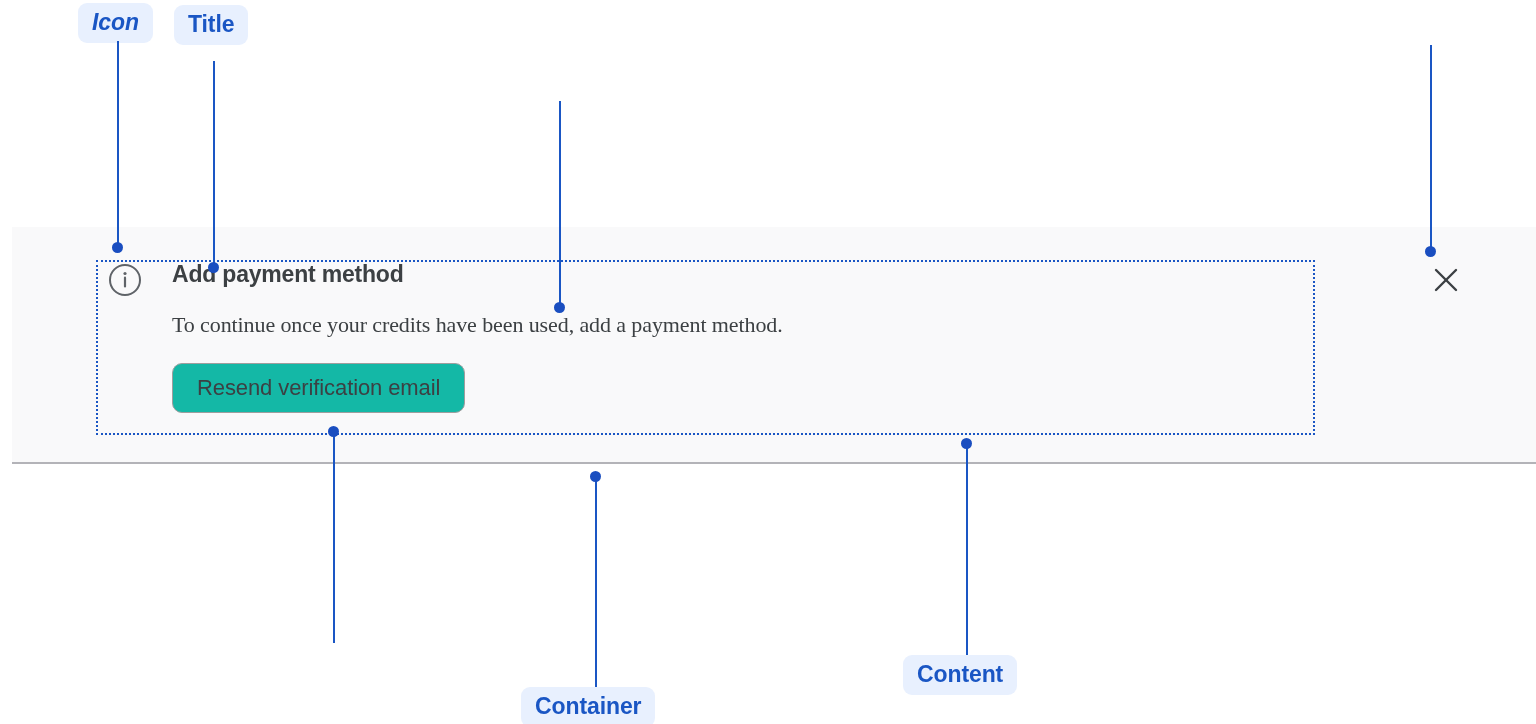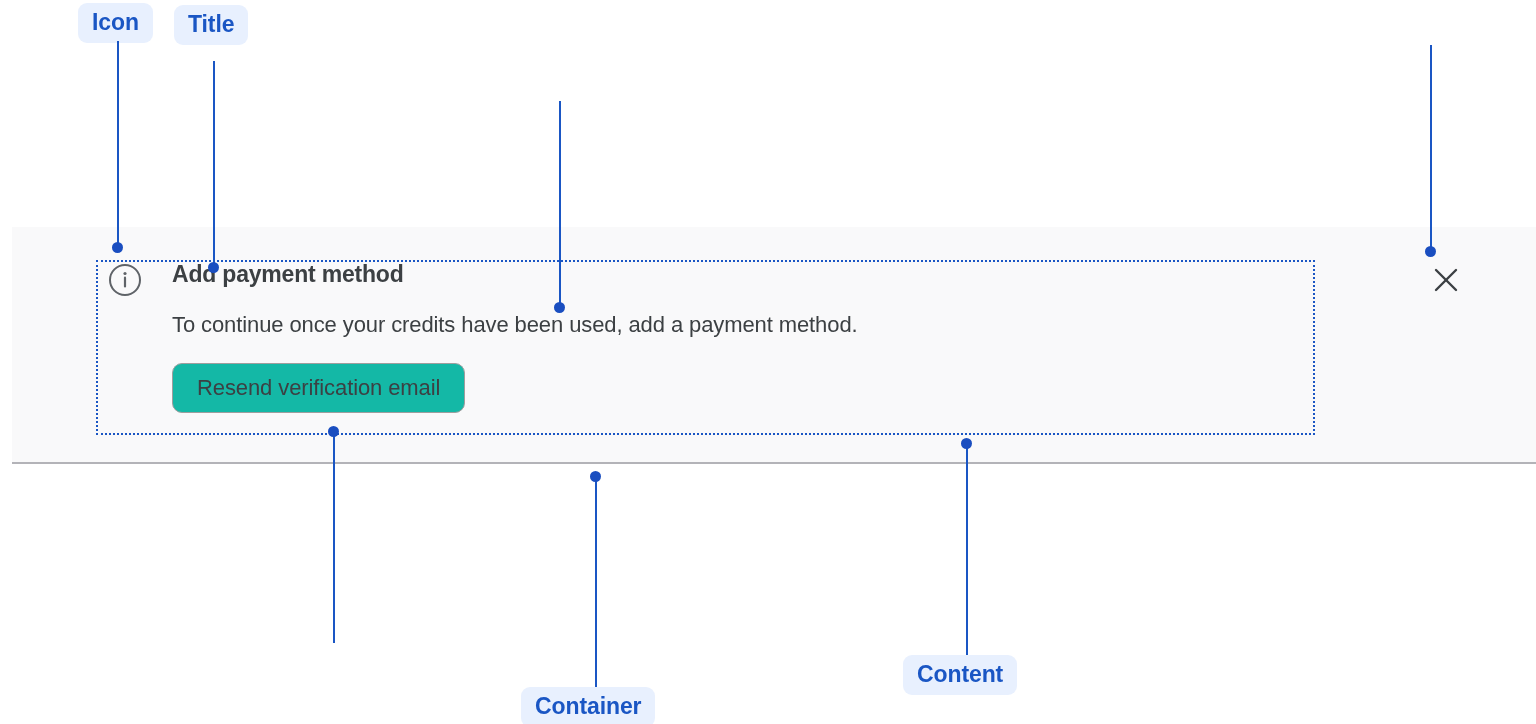--- a/index.html
+++ b/index.html
@@ -72,20 +72,21 @@
     letter-spacing: -0.2px;
     margin: 0;
   }
 
   .banner-desc {
     margin: 22px 0 0 0;
     font-size: 22px;
     color: #3c4043;
     line-height: 1.3;
     letter-spacing: -0.1px;
+    font-family: Liberation Serif, serif;
   }
 
   .banner-actions {
     margin-top: 24px;
   }
 
   .action-button {
     display: inline-block;
     padding: 10px 24px;
     font-size: 22px;
@@ -169,21 +170,21 @@
     <button class="dismiss-button">
       <svg width="32" height="32" viewBox="0 0 32 32">
         <line x1="6" y1="6" x2="26" y2="26" stroke="#3c4043" stroke-width="2.4" stroke-linecap="round"></line>
         <line x1="26" y1="6" x2="6" y2="26" stroke="#3c4043" stroke-width="2.4" stroke-linecap="round"></line>
       </svg>
     </button>
   </div>
 
   <div class="content-outline"></div>
 
-  <div class="ann-label" style="left:78px; top:3px;">Icon</div>
+  <div class="ann-label" style="left:78px; top:3px;font-style:italic;">Icon</div>
   <div class="ann-line" style="left:117px; top:41px; height:207px;"></div>
   <div class="ann-dot" style="left:112px; top:242px;"></div>
 
   <div class="ann-label" style="left:174px; top:5px;">Title</div>
   <div class="ann-line" style="left:213px; top:61px; height:207px;"></div>
   <div class="ann-dot" style="left:208px; top:262px;"></div>
 
   <div class="ann-line" style="left:559px; top:101px; height:207px;"></div>
   <div class="ann-dot" style="left:554px; top:302px;"></div>
 

